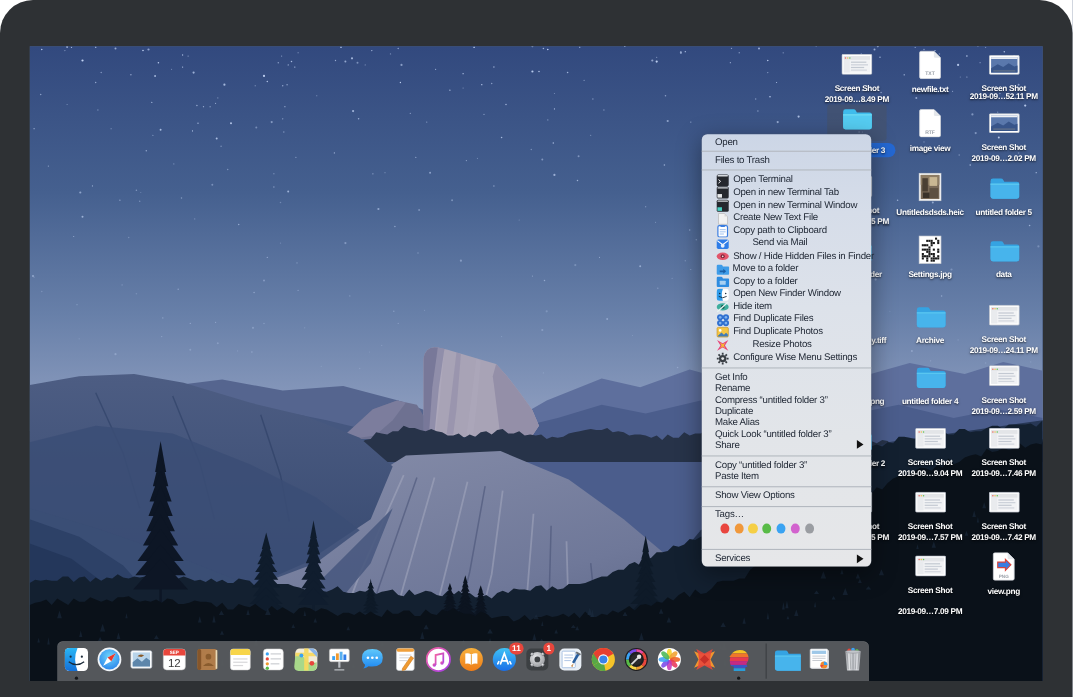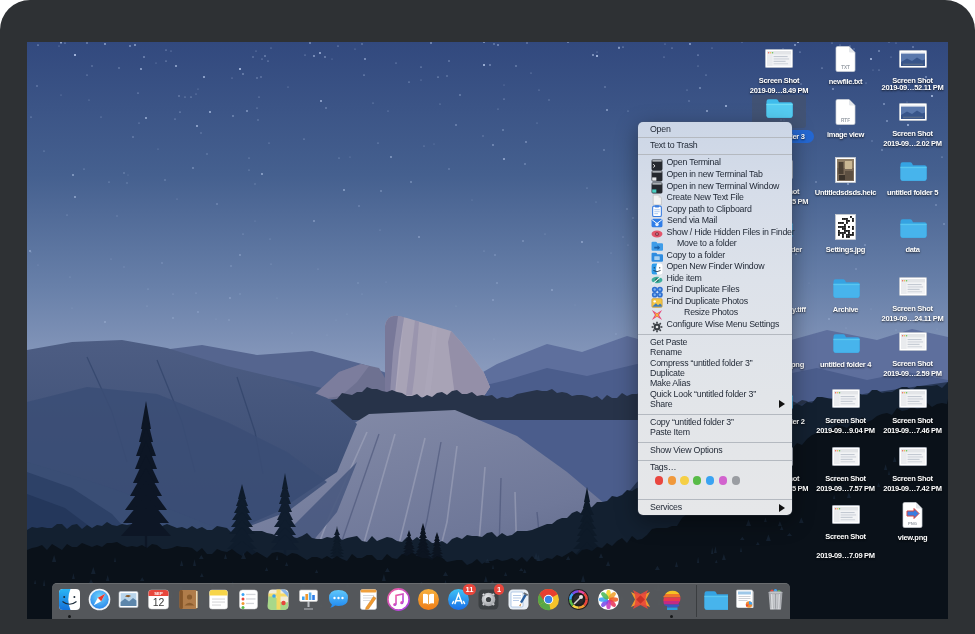--- a/index.html
+++ b/index.html
@@ -1188,21 +1188,21 @@
       </g>
     </svg></div>
 <div style="position:absolute;left:696px;top:585px;width:1px;height:32px;background:rgba(20,22,24,0.4)"></div>
 <div class="ddot" style="left:67.5px"></div>
 <div class="ddot" style="left:669.5px"></div>
 <div class="badge" style="left:463px;top:584px">11</div>
 <div class="badge" style="left:494px;top:584px;width:10px">1</div>
 <div id="menu">
     <div class="mtx" style="left:12px;top:2.1px">Open</div>
     <div class="msep" style="top:15.7px"></div>
-    <div class="mtx" style="left:12px;top:18.9px">Text to Trash</div>
+    <div class="mtx" style="left:12px;top:18.9px">Files to Trash</div>
     <div class="msep" style="top:32.3px"></div>
     <span class="mic" style="top:35.3px"><svg width="12" height="12" viewBox="0 0 11 11">
         <rect x="0.5" y="0.5" width="10" height="10" rx="1.3" fill="#25282e"></rect>
         <rect x="1.1" y="1.1" width="8.8" height="1.1" rx="0.5" fill="#d5d9de"></rect>
         <path d="M2,4.8 l1.7,1.5 -1.7,1.5" stroke="#fff" stroke-width="0.8" fill="none"></path>
       </svg></span>
     <div class="mtx" style="left:28.5px;top:35.7px">Open Terminal</div>
     <span class="mic" style="top:46.9px"><svg width="12" height="12" viewBox="0 0 11 11">
         <rect x="0.5" y="0.5" width="10" height="10" rx="1.3" fill="#25282e"></rect>
         <rect x="1.1" y="1.1" width="8.8" height="1.1" rx="0.5" fill="#d5d9de"></rect>
@@ -1226,32 +1226,32 @@
         <rect x="3" y="4" width="5" height="0.8" fill="#9ec1ef"></rect>
         <rect x="3" y="5.8" width="5" height="0.8" fill="#9ec1ef"></rect>
         <rect x="3" y="7.6" width="3.5" height="0.8" fill="#9ec1ef"></rect>
       </svg></span>
     <div class="mtx" style="left:28.5px;top:82.3px">Copy path to Clipboard</div>
     <span class="mic" style="top:93.2px"><svg width="12" height="12" viewBox="0 0 11 11">
         <rect x="0.5" y="1.5" width="10" height="8" rx="1.4" fill="#2f7de8"></rect>
         <path d="M1,2.5 L5.5,6 L10,2.5" stroke="#fff" stroke-width="0.9" fill="none"></path>
         <circle cx="5.5" cy="6.8" r="1.6" fill="#e8f0fc"></circle>
       </svg></span>
-    <div class="mtx" style="left:29px;top:93.6px">Send via Mail</div>
+    <div class="mtx" style="left:46px;top:93.6px">Send via Mail</div>
     <span class="mic" style="top:104.8px"><svg width="12" height="12" viewBox="0 0 11 11">
         <ellipse cx="5.5" cy="5.5" rx="5" ry="3.1" fill="#e2556b"></ellipse>
         <circle cx="5.5" cy="5.5" r="1.7" fill="#7e2438"></circle>
         <circle cx="5.5" cy="5.5" r="0.7" fill="#fff" opacity="0.85"></circle>
       </svg></span>
     <div class="mtx" style="left:28.5px;top:105.2px">Show / Hide Hidden Files in Finder</div>
     <span class="mic" style="top:116.1px"><svg width="12" height="12" viewBox="0 0 11 11">
         <path d="M0.5,2.5 q0,-1 1,-1 l2.8,0 q0.8,0 1,0.6 l0.4,0.8 4.3,0 q1,0 1,1 l0,5 q0,1 -1,1 l-8.5,0 q-1,0 -1,-1 Z" fill="#3f9ce8"></path>
         <path d="M3,6.3 l3,0 0,-1.4 2.4,2.1 -2.4,2.1 0,-1.4 -3,0 Z" fill="#1a5fa8"></path>
       </svg></span>
-    <div class="mtx" style="left:39px;top:116.5px">Move to a folder</div>
+    <div class="mtx" style="left:28px;top:116.5px">Move to a folder</div>
     <span class="mic" style="top:127.8px"><svg width="12" height="12" viewBox="0 0 11 11">
         <path d="M0.5,2.5 q0,-1 1,-1 l2.8,0 q0.8,0 1,0.6 l0.4,0.8 4.3,0 q1,0 1,1 l0,5 q0,1 -1,1 l-8.5,0 q-1,0 -1,-1 Z" fill="#2f8ce0"></path>
         <rect x="3" y="4.8" width="5" height="3.4" rx="0.5" fill="#bcdcf5" opacity="0.85"></rect>
       </svg></span>
     <div class="mtx" style="left:28.5px;top:128.2px">Copy to a folder</div>
     <span class="mic" style="top:139.1px"><svg width="12" height="12" viewBox="0 0 11 11">
         <rect x="0.5" y="0.5" width="10" height="10" rx="2" fill="#fff"></rect>
         <path d="M0.5,2.5 q0,-2 2,-2 l3.2,0 q-1,2.4 -1,5 q0,2.6 1,5 l-3.2,0 q-2,0 -2,-2 Z" fill="#2f9bea"></path>
         <circle cx="3" cy="4.4" r="0.6" fill="#123"></circle>
         <circle cx="8" cy="4.4" r="0.6" fill="#123"></circle>
@@ -1302,21 +1302,21 @@
             <path d="M2,2 L3.2,3.2"></path>
             <path d="M7.8,7.8 L9,9"></path>
             <path d="M9,2 L7.8,3.2"></path>
             <path d="M3.2,7.8 L2,9"></path>
           </g>
         </g>
         <circle cx="5.5" cy="5.5" r="1.2" fill="#e6e8ea"></circle>
       </svg></span>
     <div class="mtx" style="left:28.5px;top:197.9px">Configure Wise Menu Settings</div>
     <div class="msep" style="top:212.2px"></div>
-    <div class="mtx" style="left:12px;top:215.2px">Get Paste</div>
+    <div class="mtx" style="left:12px;top:215.2px">Get Info</div>
     <div class="mtx" style="left:12px;top:225.7px">Rename</div>
     <div class="mtx" style="left:12px;top:236.1px">Compress “untitled folder 3”</div>
     <div class="mtx" style="left:12px;top:246.5px">Duplicate</div>
     <div class="mtx" style="left:12px;top:256.9px">Make Alias</div>
     <div class="mtx" style="left:12px;top:267.3px">Quick Look “untitled folder 3”</div>
     <div class="mtx" style="left:12px;top:277.0px">Share</div>
     <span class="marr" style="top:278.6px"></span>
     <div class="msep" style="top:292.0px"></div>
     <div class="mtx" style="left:12px;top:295.1px">Copy “untitled folder 3”</div>
     <div class="mtx" style="left:12px;top:305.5px">Paste Item</div>

